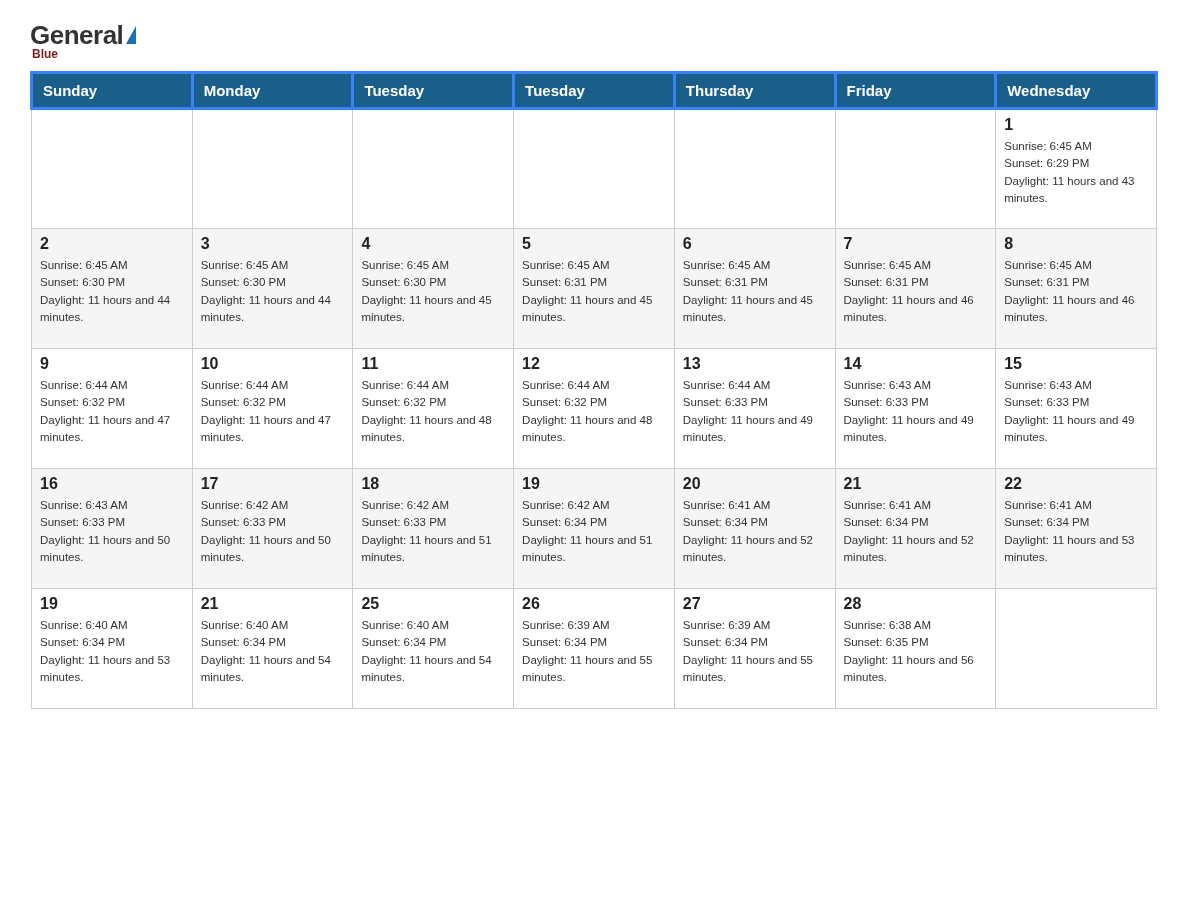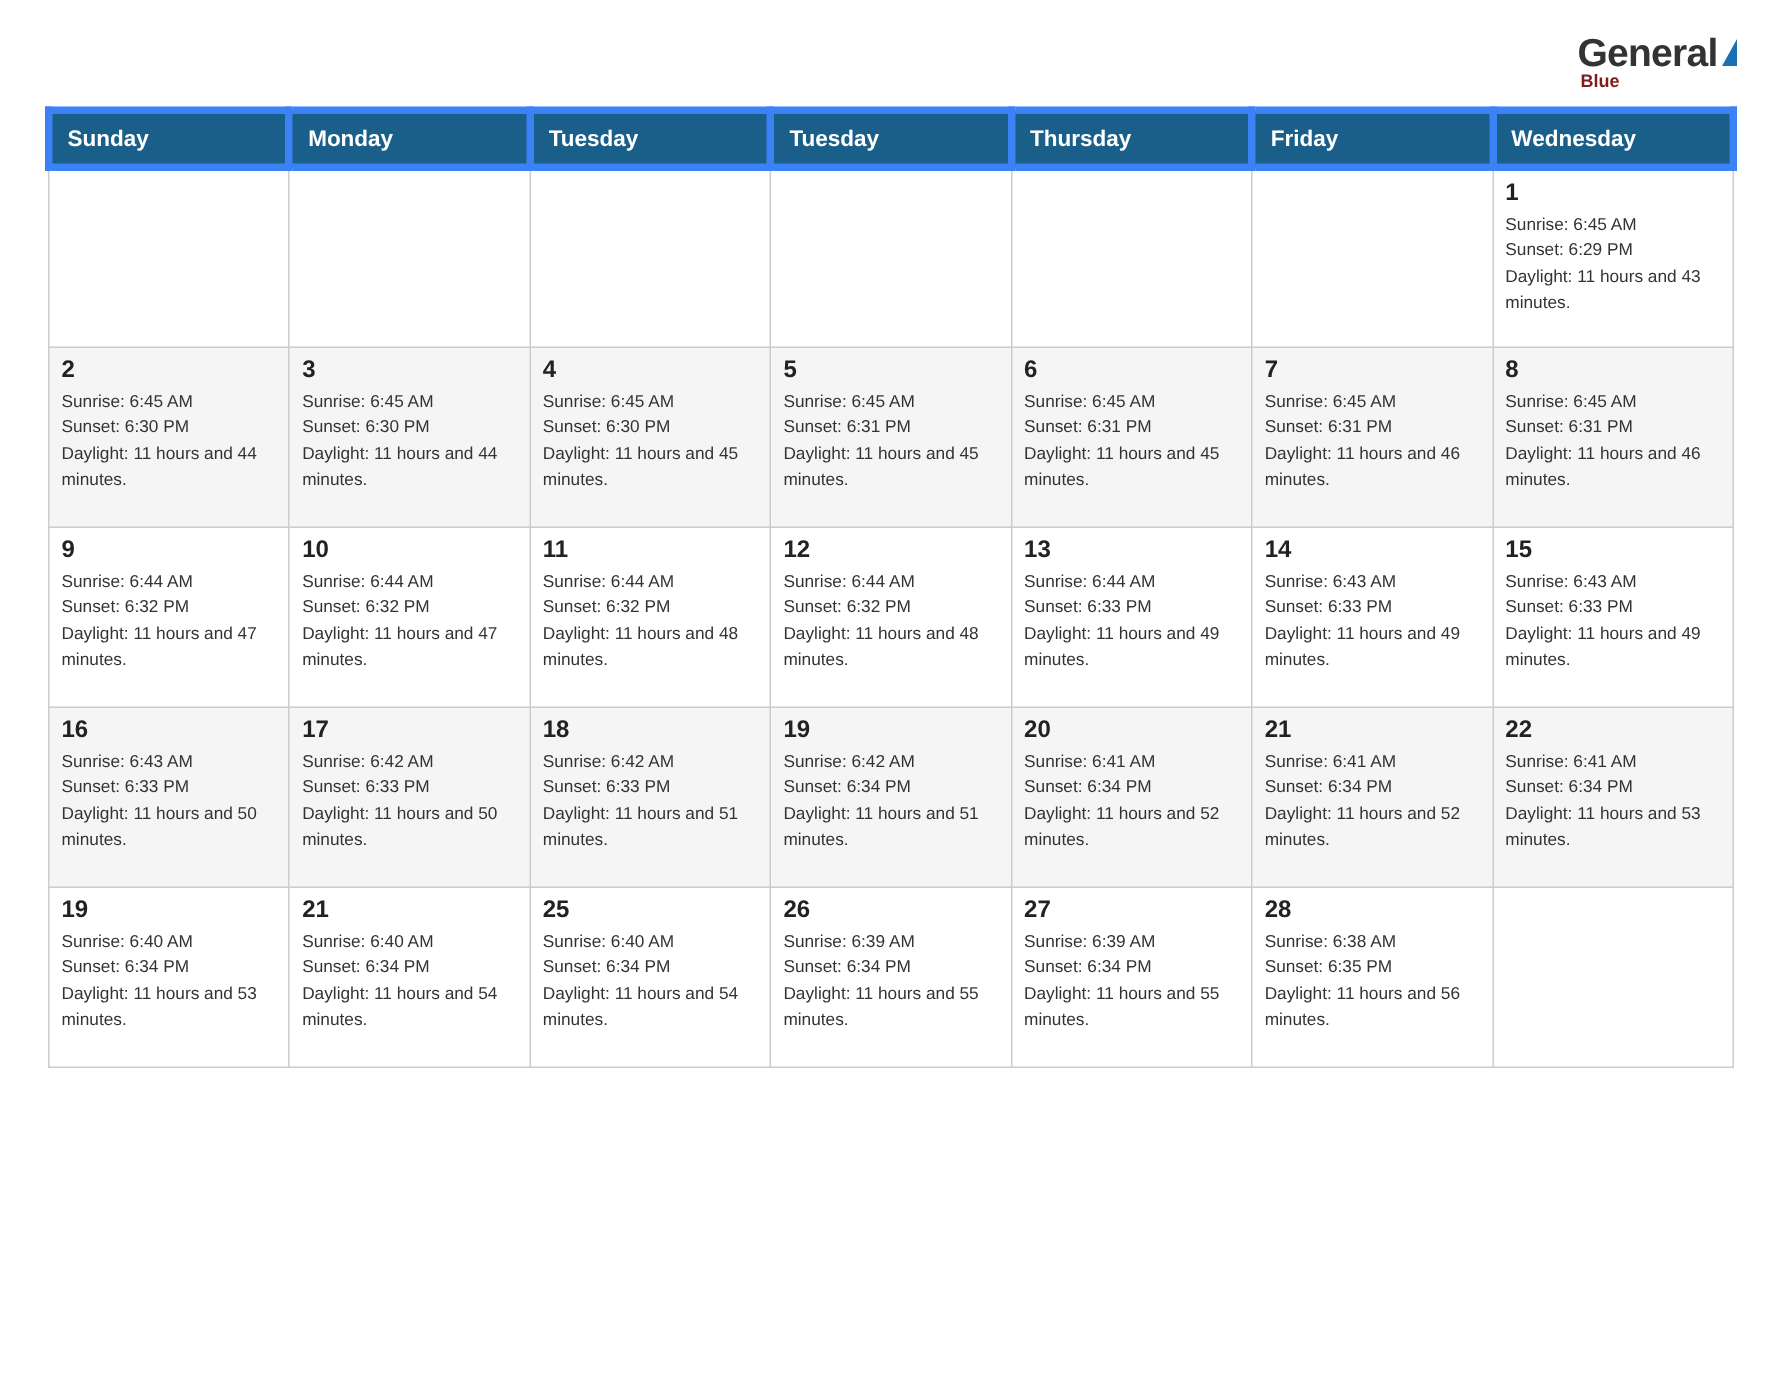--- a/index.html
+++ b/index.html
@@ -5,21 +5,21 @@
     * { box-sizing: border-box; margin: 0; padding: 0; }
     body {
       font-family: Arial, sans-serif;
       background: #fff;
       padding: 20px 30px;
       width: 1188px;
       min-height: 918px;
     }
     .header {
       display: flex;
-      justify-content: flex-end;
+      justify-content: flex-start;
       align-items: flex-start;
       margin-bottom: 10px;
     }
     .logo {
       display: flex;
       flex-direction: column;
       align-items: flex-start;
     }
     .logo-top {
       display: flex;
@@ -66,21 +66,21 @@
       border-collapse: collapse;
       margin-top: 8px;
     }
     th {
       background-color: #1a5f8a;
       color: #fff;
       font-size: 15px;
       font-weight: bold;
       padding: 8px 10px;
       text-align: left;
-      border: 5px solid #3b82f6;
+      border: 3px solid #3b82f6;
     }
     td {
       border: 1px solid #ccc;
       vertical-align: top;
       padding: 6px 8px;
       width: 14.28%;
       min-height: 110px;
       height: 120px;
     }
     .day-num {

